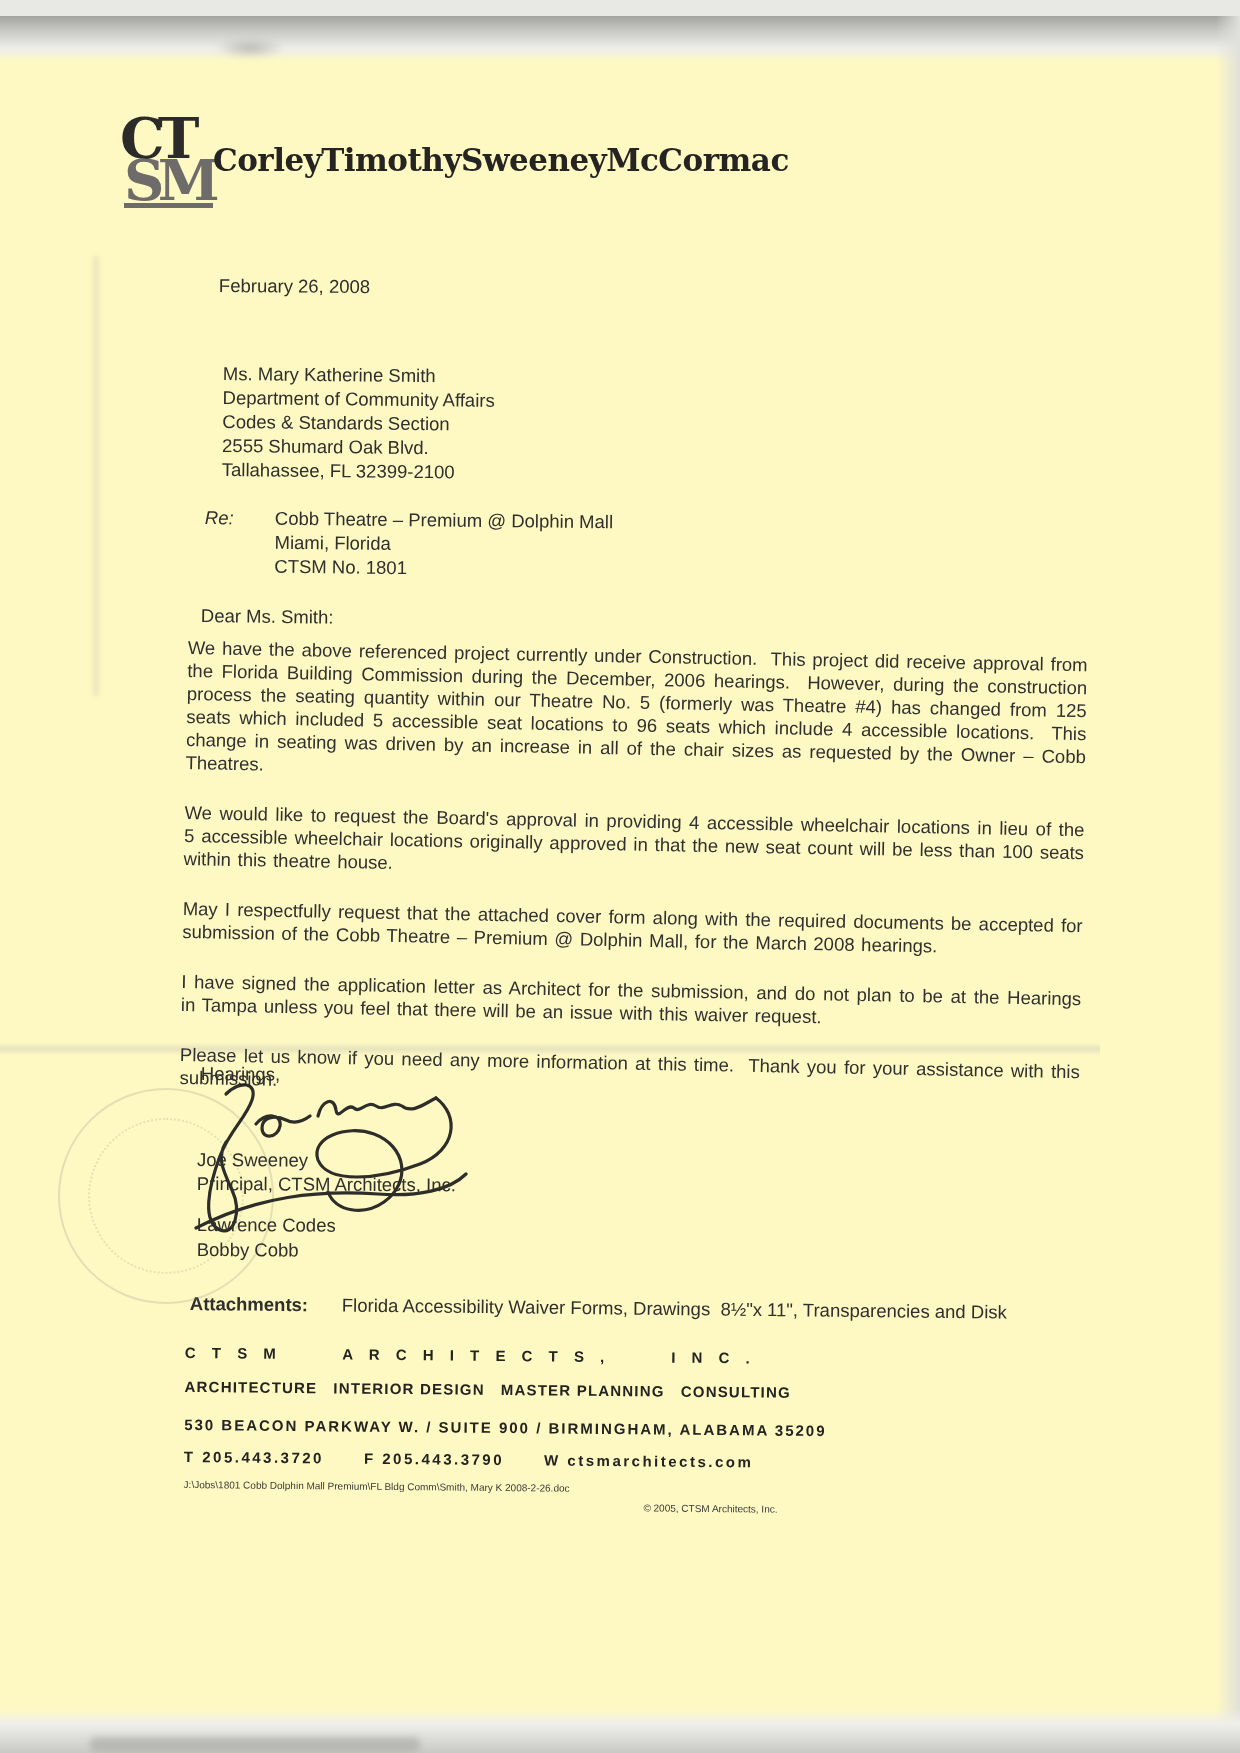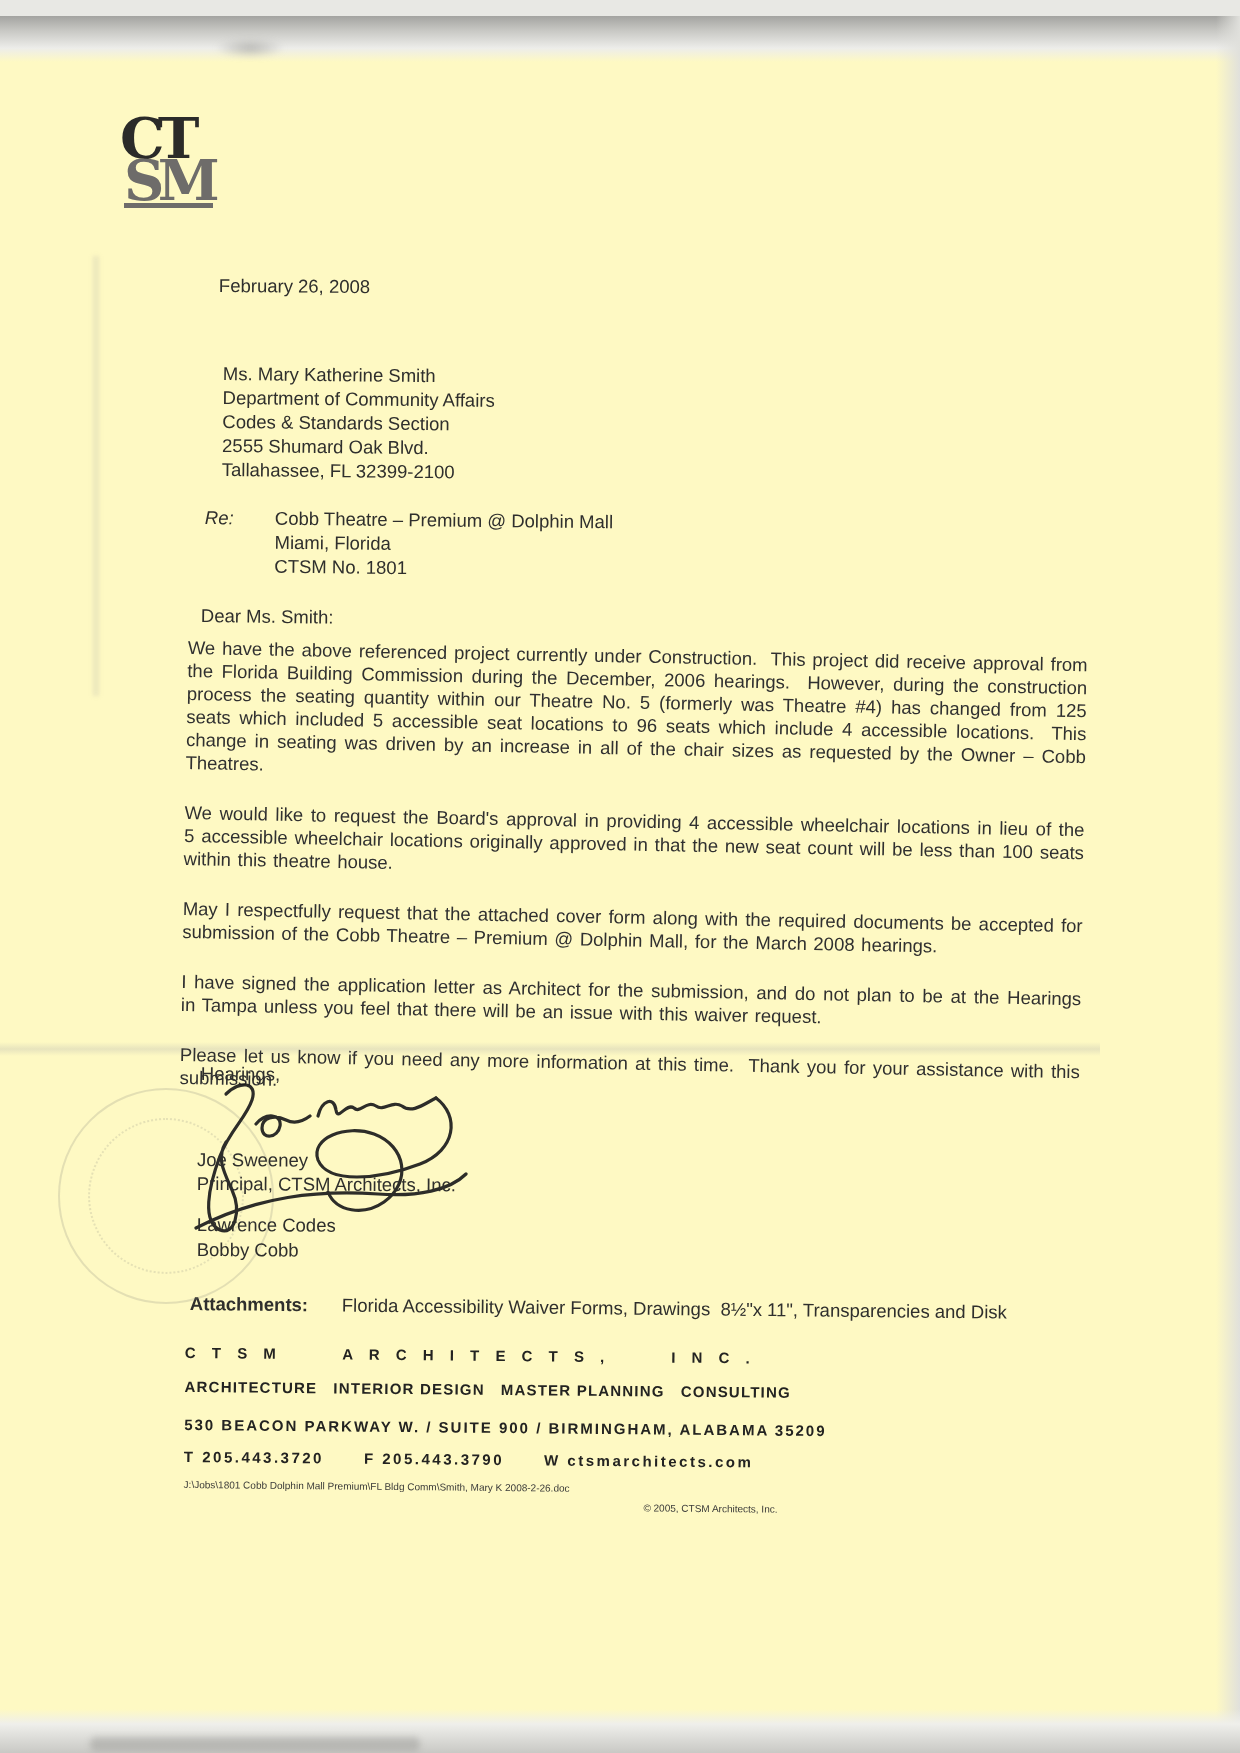--- a/index.html
+++ b/index.html
@@ -76,20 +76,21 @@
   <div class="abs scan-right"></div>
   <div class="abs scan-left-streak"></div>
   <div class="abs scan-mid-streak"></div>
   <div class="abs scan-bottom"></div>
   <div class="abs scan-bottom-smudge"></div>
 
   <div class="abs logo">
     <div class="logo-row1">CT</div>
     <div class="logo-row2">SM</div>
   </div>
+  <div class="abs wordmark">CorleyTimothySweeneyMcCormac</div>
 
   <div class="abs t date">February 26, 2008</div>
 
   <div class="abs t recipient">
     <div>Ms. Mary Katherine Smith</div>
     <div>Department of Community Affairs</div>
     <div>Codes &amp; Standards Section</div>
     <div>2555 Shumard Oak Blvd.</div>
     <div>Tallahassee, FL 32399-2100</div>
   </div>

